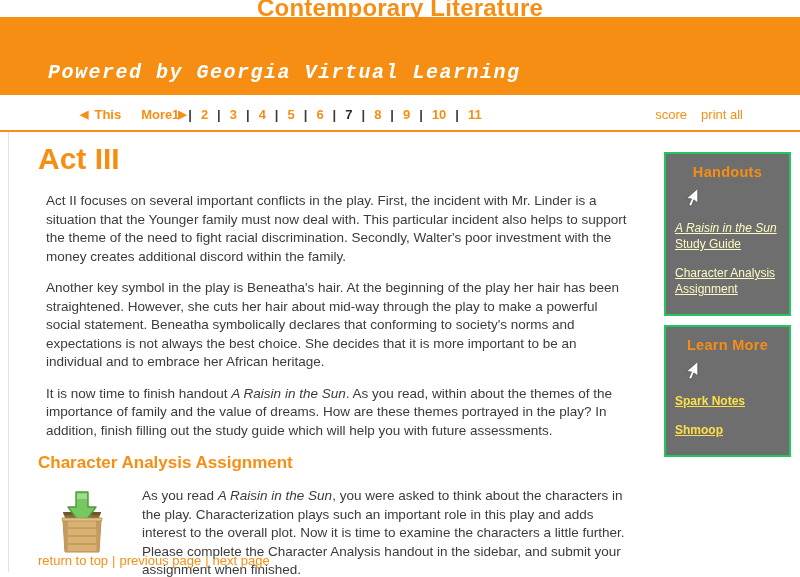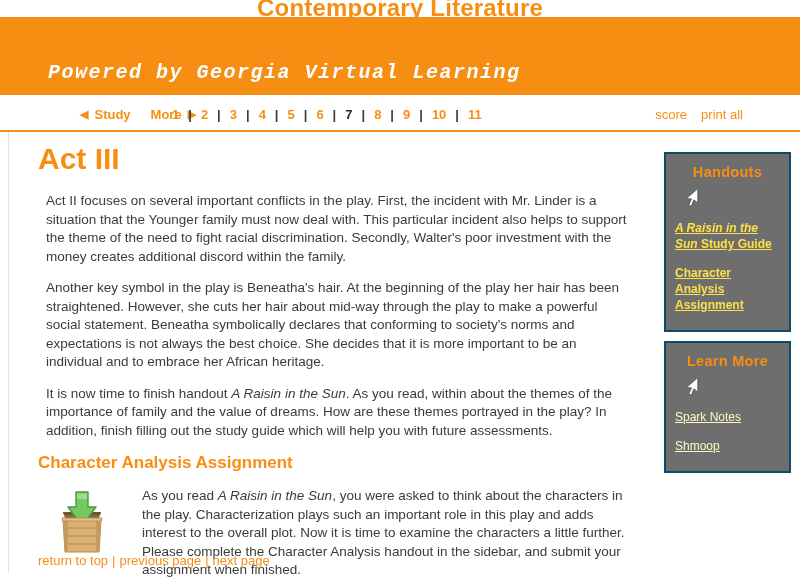--- a/index.html
+++ b/index.html
@@ -57,55 +57,55 @@
   .main-col p { margin:0 0 13px 8px; font-size:13.5px; line-height:18.5px; color:#3b3b3b; }
   .book-title { font-style:italic; }
   h2.sub-heading { margin:7px 0 14px 0; font-size:17px; font-weight:bold; color:#f78e14; }
   .assignment-row { display:flex; align-items:flex-start; margin-top:4px; }
   .dropbox-icon { flex:none; margin-left:16px; margin-right:24px; width:56px; height:70px; }
   .assignment-row p { width:492px; }
 
   
   .sidebar { position:absolute; left:664px; top:152px; width:127px; z-index:2; }
   .side-box {
-    background:#6e6e6e; border:2px solid #0c4a6e;
+    background:#6e6e6e; border:2px solid #22c55e;
     padding:8px 9px 4px 9px; margin-bottom:9px;
   }
   .side-box h3 {
     margin:2px 0 8px 0; text-align:center;
     font-size:14.5px; font-weight:bold; color:#f78e14; letter-spacing:0.3px;
   }
   .cursor-icon { display:block; margin:0 0 10px 2px; }
   .side-link {
     display:block; font-size:12px; line-height:16px; margin-bottom:13px;
     text-decoration:underline; cursor:pointer;
   }
-  .handouts-box .side-link { color:#fde047;font-weight:bold; }
-  .learnmore-box .side-link { color:#fef9c3; }
+  .handouts-box .side-link { color:#fef9c3; }
+  .learnmore-box .side-link { color:#fde047;font-weight:bold; }
 
   
   .footer {
     position:absolute; left:38px; top:553px; font-size:13px; color:#f78e14;
     white-space:nowrap;
   }
   .footer .flink { cursor:pointer; }
   .footer .fsep { margin:0 4px; }
 </style>
 </head>
 <body>
 
 <div class="site-title">Contemporary Literature</div>
 <div class="banner">
   <div class="tagline">Powered by Georgia Virtual Learning</div>
 </div>
 
 <div class="navbar">
   <div class="nav-left">
     <span class="nav-arrow">◀</span>
-    <span>Study</span>
+    <span>This</span>
     <span class="spacer"></span>
     <span>More</span>
     <span class="nav-arrow">▶</span>
   </div>
   <div class="nav-pages">
     <span class="pg">1</span>
     <span class="pg-sep">|</span>
     <span class="pg">2</span>
     <span class="pg-sep">|</span>
     <span class="pg">3</span>

